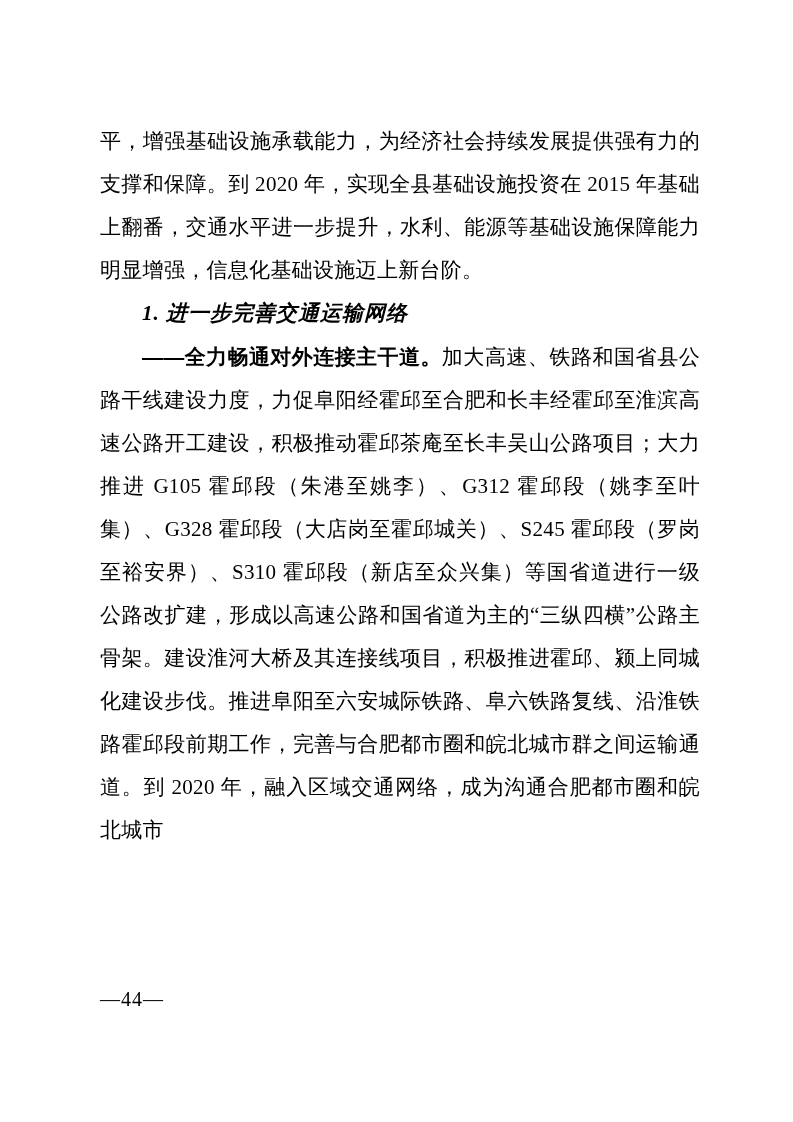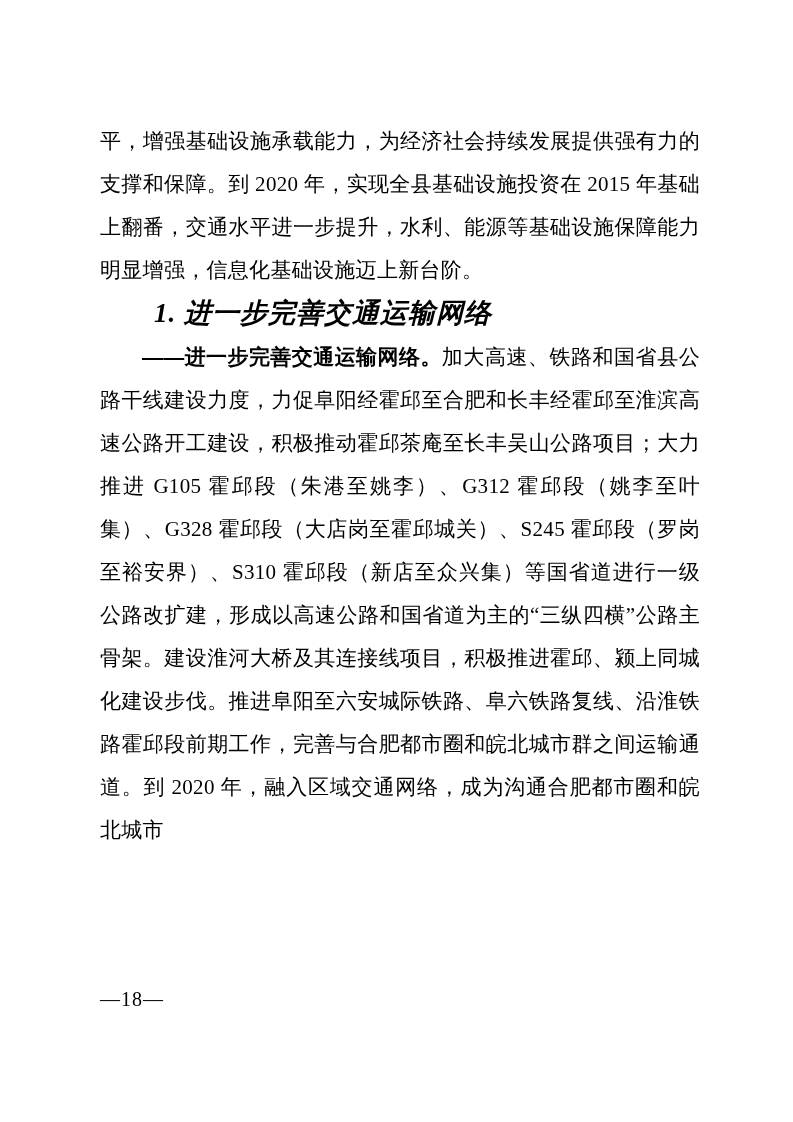--- a/index.html
+++ b/index.html
@@ -30,21 +30,21 @@
     line-height: 43px;
     text-align: justify;
     text-justify: inter-ideograph;
     letter-spacing: 0.3px;
   }
   p.body.indent {
     text-indent: 2em;
   }
   h3.heading {
     margin: 0;
-    font-size: 27px;
+    font-size: 21px;
     line-height: 43px;
     font-weight: bold;
     font-style: italic;
     text-indent: 2em;
     letter-spacing: 1px;
   }
   .lead-bold {
     font-weight: bold;
     font-style: normal;
     font-family: "Liberation Sans", "DejaVu Sans", sans-serif;
@@ -59,16 +59,16 @@
     letter-spacing: 1px;
   }
 </style>
 </head>
 <body>
 
 <div class="page">
   <div class="content">
     <p class="body">平，增强基础设施承载能力，为经济社会持续发展提供强有力的支撑和保障。到 2020 年，实现全县基础设施投资在 2015 年基础上翻番，交通水平进一步提升，水利、能源等基础设施保障能力明显增强，信息化基础设施迈上新台阶。</p>
     <h3 class="heading">1. 进一步完善交通运输网络</h3>
-    <p class="body indent"><span class="lead-bold">——进一步完善交通运输网络。</span><span>加大高速、铁路和国省县公路干线建设力度，力促阜阳经霍邱至合肥和长丰经霍邱至淮滨高速公路开工建设，积极推动霍邱茶庵至长丰吴山公路项目；大力推进 G105 霍邱段（朱港至姚李）、G312 霍邱段（姚李至叶集）、G328 霍邱段（大店岗至霍邱城关）、S245 霍邱段（罗岗至裕安界）、S310 霍邱段（新店至众兴集）等国省道进行一级公路改扩建，形成以高速公路和国省道为主的“三纵四横”公路主骨架。建设淮河大桥及其连接线项目，积极推进霍邱、颍上同城化建设步伐。推进阜阳至六安城际铁路、阜六铁路复线、沿淮铁路霍邱段前期工作，完善与合肥都市圈和皖北城市群之间运输通道。到 2020 年，融入区域交通网络，成为沟通合肥都市圈和皖北城市</span></p>
+    <p class="body indent"><span class="lead-bold">——全力畅通对外连接主干道。</span><span>加大高速、铁路和国省县公路干线建设力度，力促阜阳经霍邱至合肥和长丰经霍邱至淮滨高速公路开工建设，积极推动霍邱茶庵至长丰吴山公路项目；大力推进 G105 霍邱段（朱港至姚李）、G312 霍邱段（姚李至叶集）、G328 霍邱段（大店岗至霍邱城关）、S245 霍邱段（罗岗至裕安界）、S310 霍邱段（新店至众兴集）等国省道进行一级公路改扩建，形成以高速公路和国省道为主的“三纵四横”公路主骨架。建设淮河大桥及其连接线项目，积极推进霍邱、颍上同城化建设步伐。推进阜阳至六安城际铁路、阜六铁路复线、沿淮铁路霍邱段前期工作，完善与合肥都市圈和皖北城市群之间运输通道。到 2020 年，融入区域交通网络，成为沟通合肥都市圈和皖北城市</span></p>
   </div>
-  <div class="page-number">—18—</div>
+  <div class="page-number">—44—</div>
 </div>
 
 </body></html>

